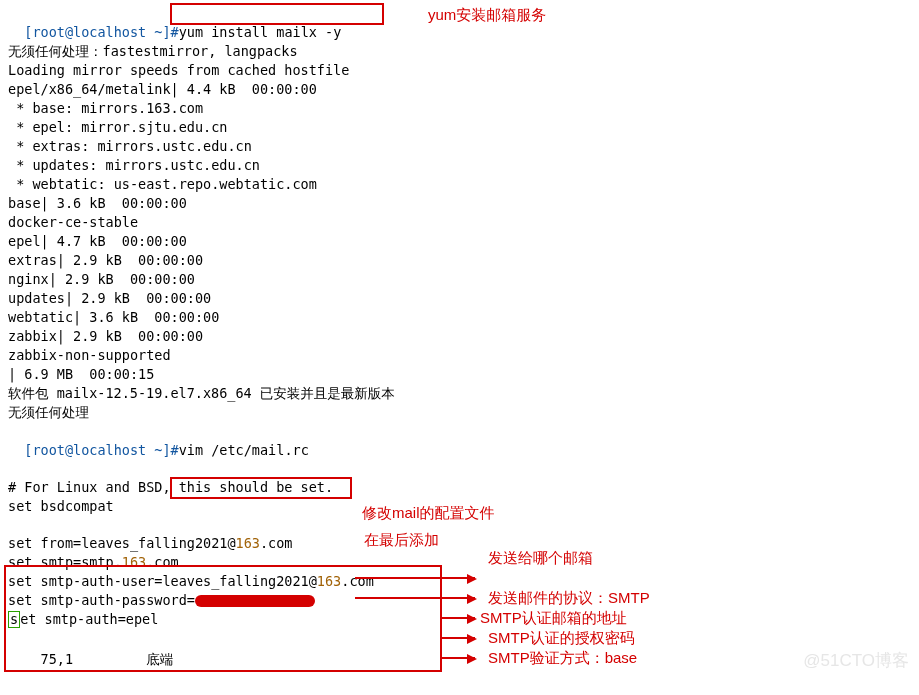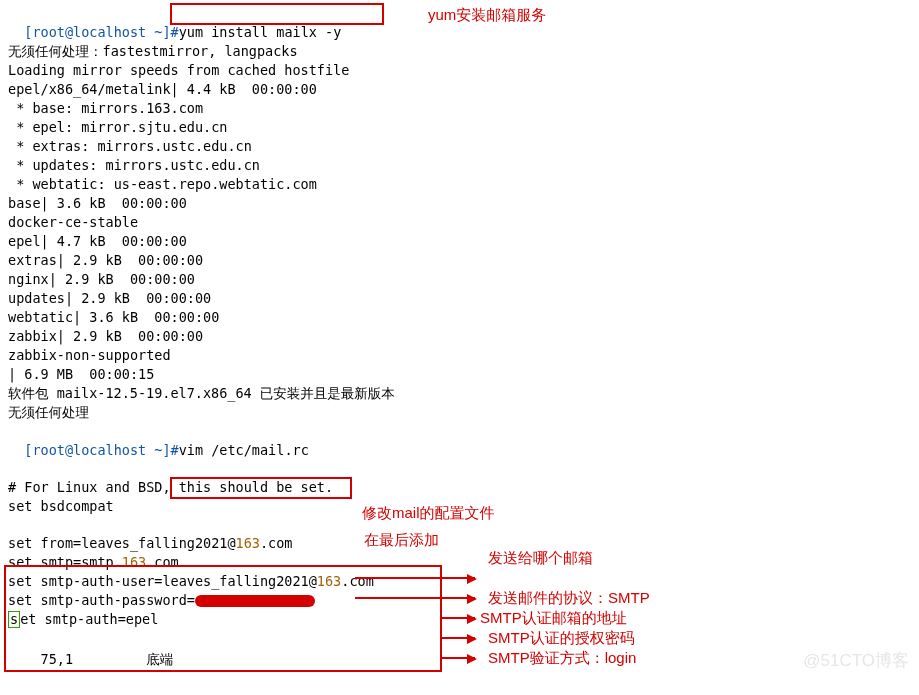--- a/index.html
+++ b/index.html
@@ -159,21 +159,21 @@
 <div class="box-red" style="left:4px; top:565px; width:434px; height:103px;"></div>
 
 <div class="anno" style="left:428px; top:5px;">yum安装邮箱服务</div>
 <div class="anno" style="left:362px; top:503px;">修改mail的配置文件</div>
 <div class="anno" style="left:364px; top:530px;">在最后添加</div>
 
 <div class="anno" style="left:488px; top:548px;">发送给哪个邮箱</div>
 <div class="anno" style="left:488px; top:588px;">发送邮件的协议：SMTP</div>
 <div class="anno" style="left:480px; top:608px;">SMTP认证邮箱的地址</div>
 <div class="anno" style="left:488px; top:628px;">SMTP认证的授权密码</div>
-<div class="anno" style="left:488px; top:648px;">SMTP验证方式：login</div>
+<div class="anno" style="left:488px; top:648px;">SMTP验证方式：base</div>
 
 <div class="arrow" style="left:355px; top:577px; width:120px;"></div>
 <div class="arrow" style="left:355px; top:597px; width:120px;"></div>
 <div class="arrow" style="left:440px; top:617px; width:35px;"></div>
 <div class="arrow" style="left:440px; top:637px; width:35px;"></div>
 <div class="arrow" style="left:440px; top:657px; width:35px;"></div>
 
 <div class="watermark" style="right:10px; bottom:22px;">@51CTO博客</div>
 
 </body></html>

